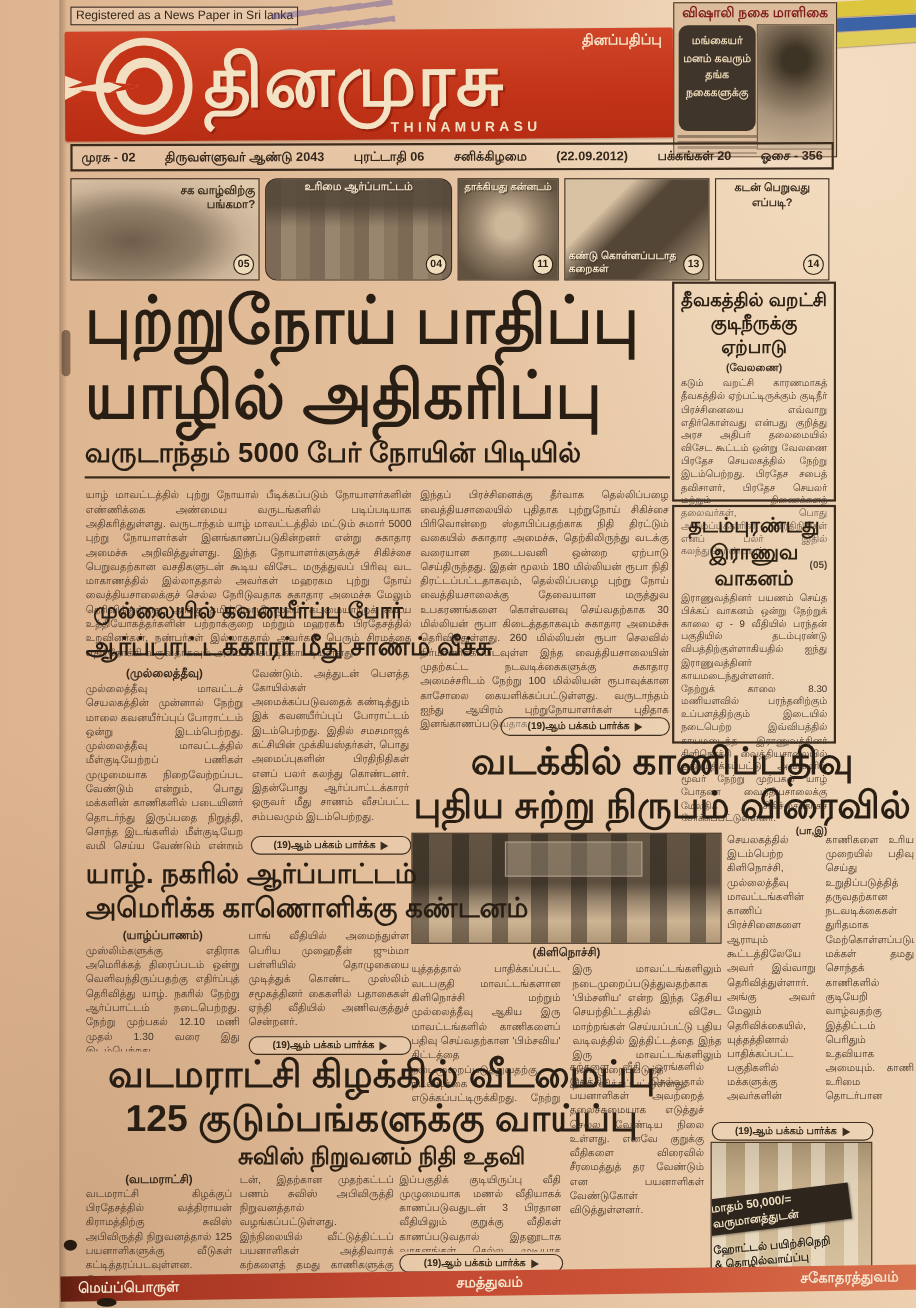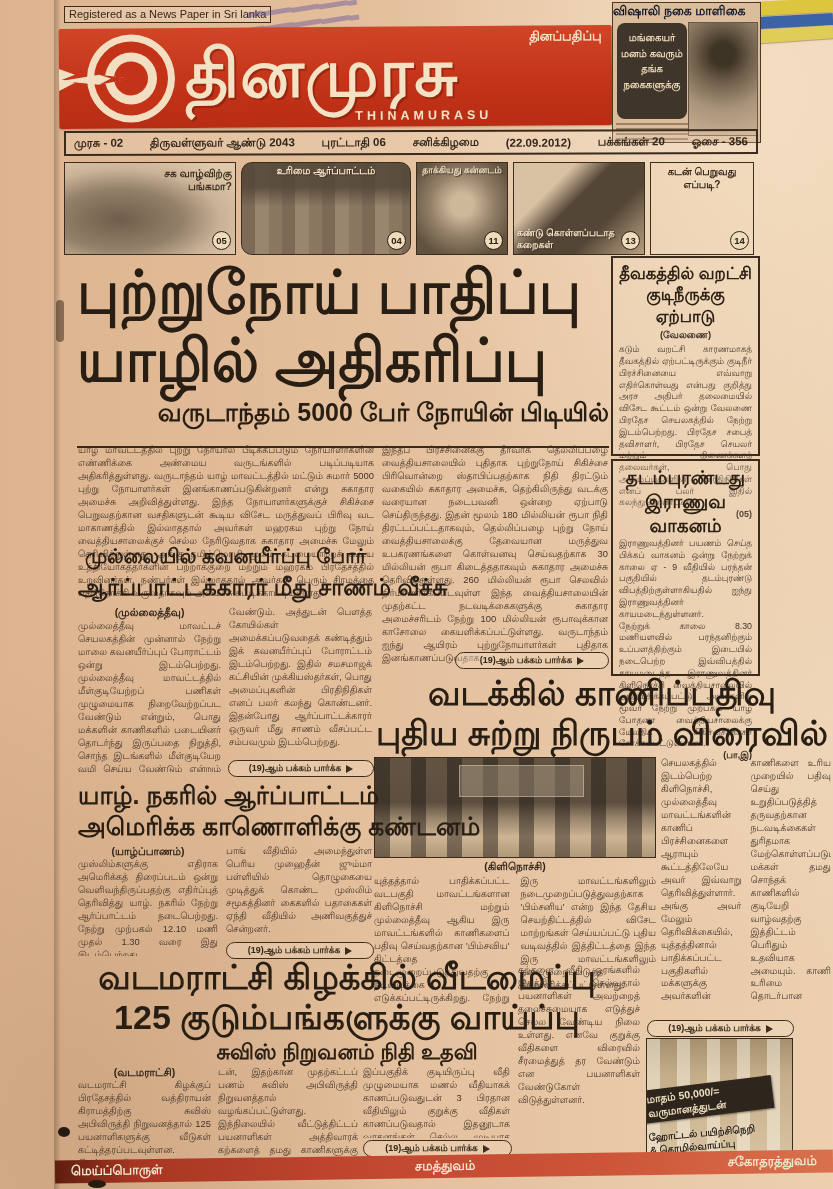--- a/index.html
+++ b/index.html
@@ -25,21 +25,21 @@
   
   .masthead{left:59px;top:27px;width:553px;height:100px;background:linear-gradient(180deg,#d04527 0%,#c23318 60%,#b72d14 100%);
     transform:rotate(-.4deg);border-radius:2px;box-shadow:0 1px 2px rgba(90,30,10,.3);}
   .logo{position:absolute;left:0;top:2px;}
   .daily{position:absolute;right:10px;top:3px;color:#f6e7cc;font-size:13px;font-weight:bold;}
   .title-ta{position:absolute;left:126px;top:-4px;font-size:66px;line-height:100px;font-weight:900;color:#f3e2c4;
     letter-spacing:1px;white-space:nowrap;text-shadow:2px 2px 0 rgba(110,20,5,.45);}
   .title-en{position:absolute;left:296px;top:82px;font-size:12.5px;letter-spacing:4px;font-weight:bold;color:#f3e2c4;}
   
   .jewel-ad{left:612px;top:2px;width:147px;height:139px;border:1px solid #4a3826;background:#dcbd9b;overflow:hidden;}
-  .ja-title{position:absolute;left:0;top:1px;width:100%;text-align:left;font-size:12.5px;font-weight:900;color:#0f172a;white-space:nowrap;}
+  .ja-title{position:absolute;left:0;top:1px;width:100%;text-align:center;font-size:12.5px;font-weight:900;color:#7f1d1d;white-space:nowrap;}
   .ja-scroll{position:absolute;left:4px;top:20px;width:70px;height:96px;background:#40352a;border-radius:8px;
     color:#ecd9b8;font-size:10px;font-weight:bold;text-align:center;padding:7px 3px 0 3px;line-height:1.55;box-sizing:border-box;}
   .ja-photo{position:absolute;right:2px;top:19px;width:68px;height:112px;border:1px solid #6b5844;
     background:radial-gradient(circle at 50% 28%, #3e3425 0 13%, #6e5e4a 32%, #a8937a 62%, #c9b192 100%);}
   .ja-foot{position:absolute;left:3px;bottom:2px;width:72px;height:18px;
     background:repeating-linear-gradient(0deg, rgba(70,55,40,.45) 0 2px, rgba(70,55,40,0) 2px 5px);}
   
   .dateline{left:64px;top:130px;width:694px;height:25px;border:2px solid #3a2b1d;box-sizing:border-box;
     display:flex;align-items:center;justify-content:space-between;padding:0 8px;background:rgba(243,224,198,.25);
     font-size:11.5px;font-weight:bold;color:#33261a;transform:rotate(-.15deg);white-space:nowrap;}
@@ -61,21 +61,21 @@
   .cap2{left:0;top:2px;width:100%;text-align:center;font-size:10px;color:#f0e0c6;text-shadow:1px 1px 1px #433625;}
   .cap3{left:0;top:2px;width:100%;text-align:center;font-size:9px;color:#f0e0c6;text-shadow:1px 1px 1px #433625;}
   .cap4{left:3px;bottom:3px;width:96%;font-size:9.5px;color:#f2e3c8;text-shadow:1px 1px 1px #3d3022;}
   .cap5{left:0;top:3px;width:100%;text-align:center;font-size:10px;color:#35281a;}
   .badge{position:absolute;right:4px;bottom:4px;width:17px;height:17px;border:1.5px solid #2f2315;border-radius:50%;
     background:#efdcbc;color:#2b2012;font-size:9.5px;font-weight:900;display:flex;align-items:center;justify-content:center;}
   
   .hl{position:absolute;font-weight:900;color:#281e13;white-space:nowrap;letter-spacing:0;}
   .main-h1{left:77px;top:256px;font-size:57px;line-height:68px;transform:scaleY(1.05);transform-origin:left top;}
   .main-h2{left:77px;top:324px;font-size:57px;line-height:68px;transform:scaleY(1.05);transform-origin:left top;}
-  .main-sub{left:77px;top:398px;width:532px;font-size:25px;text-align:right;border-bottom:2px solid #382a1b;padding-bottom:16px;}
+  .main-sub{left:77px;top:398px;width:532px;font-size:25px;text-align:left;border-bottom:2px solid #382a1b;padding-bottom:4px;}
   .byline{position:absolute;font-size:10.5px;font-weight:bold;color:#33261a;text-align:center;}
   .main-by{left:77px;top:430px;width:532px;}
   .body-col{position:absolute;font-size:9.4px;line-height:1.38;text-align:justify;color:#433428;overflow:hidden;}
   .main-c1{left:78px;top:444px;width:296px;height:227px;}
   .main-c2{left:382px;top:444px;width:226px;height:227px;}
   
   .pref{position:absolute;display:flex;align-items:center;justify-content:center;border:1.5px solid #3c2d1e;border-radius:9px;
     height:15px;font-size:9px;font-weight:bold;color:#322616;background:rgba(240,222,196,.35);}
   .pref-arrow{width:0;height:0;border-left:7px solid #3c2d1e;border-top:4px solid transparent;border-bottom:4px solid transparent;margin-left:5px;}
   .pref-main{left:455px;top:652px;width:152px;}

